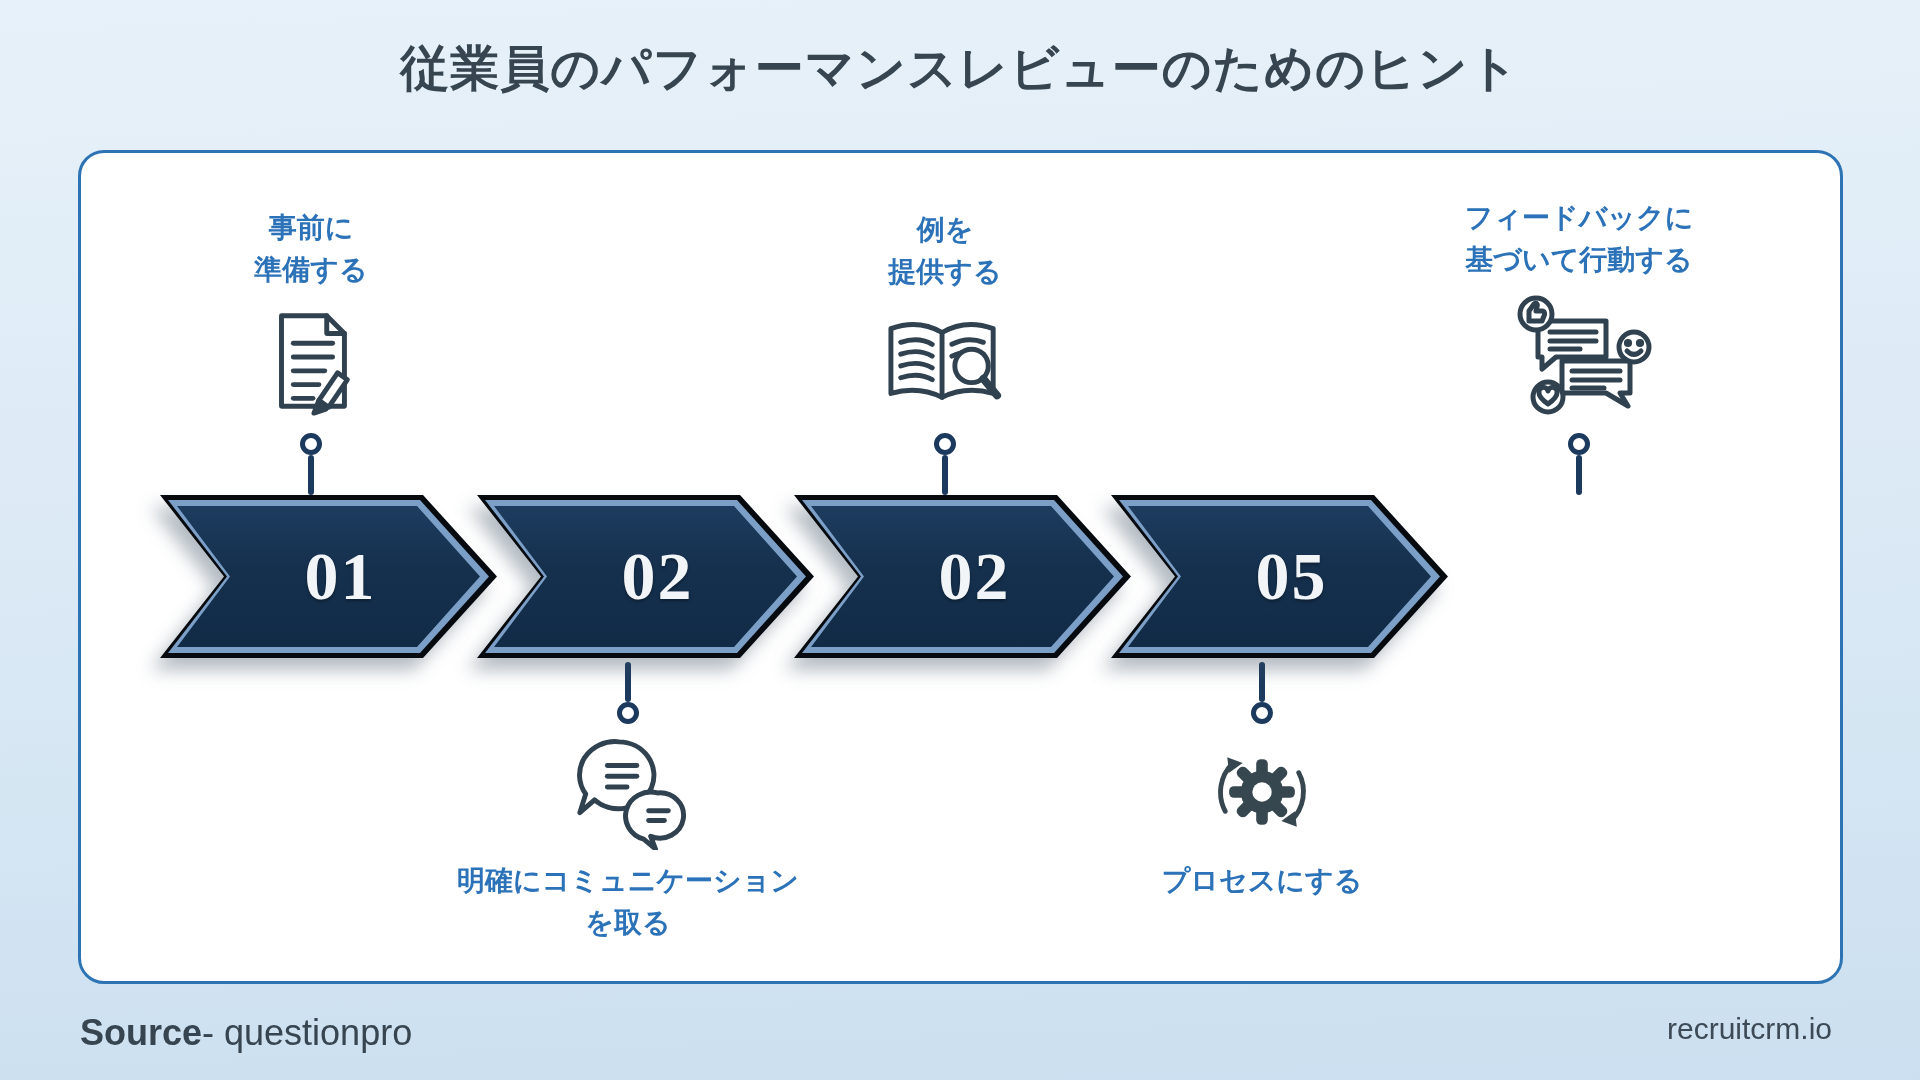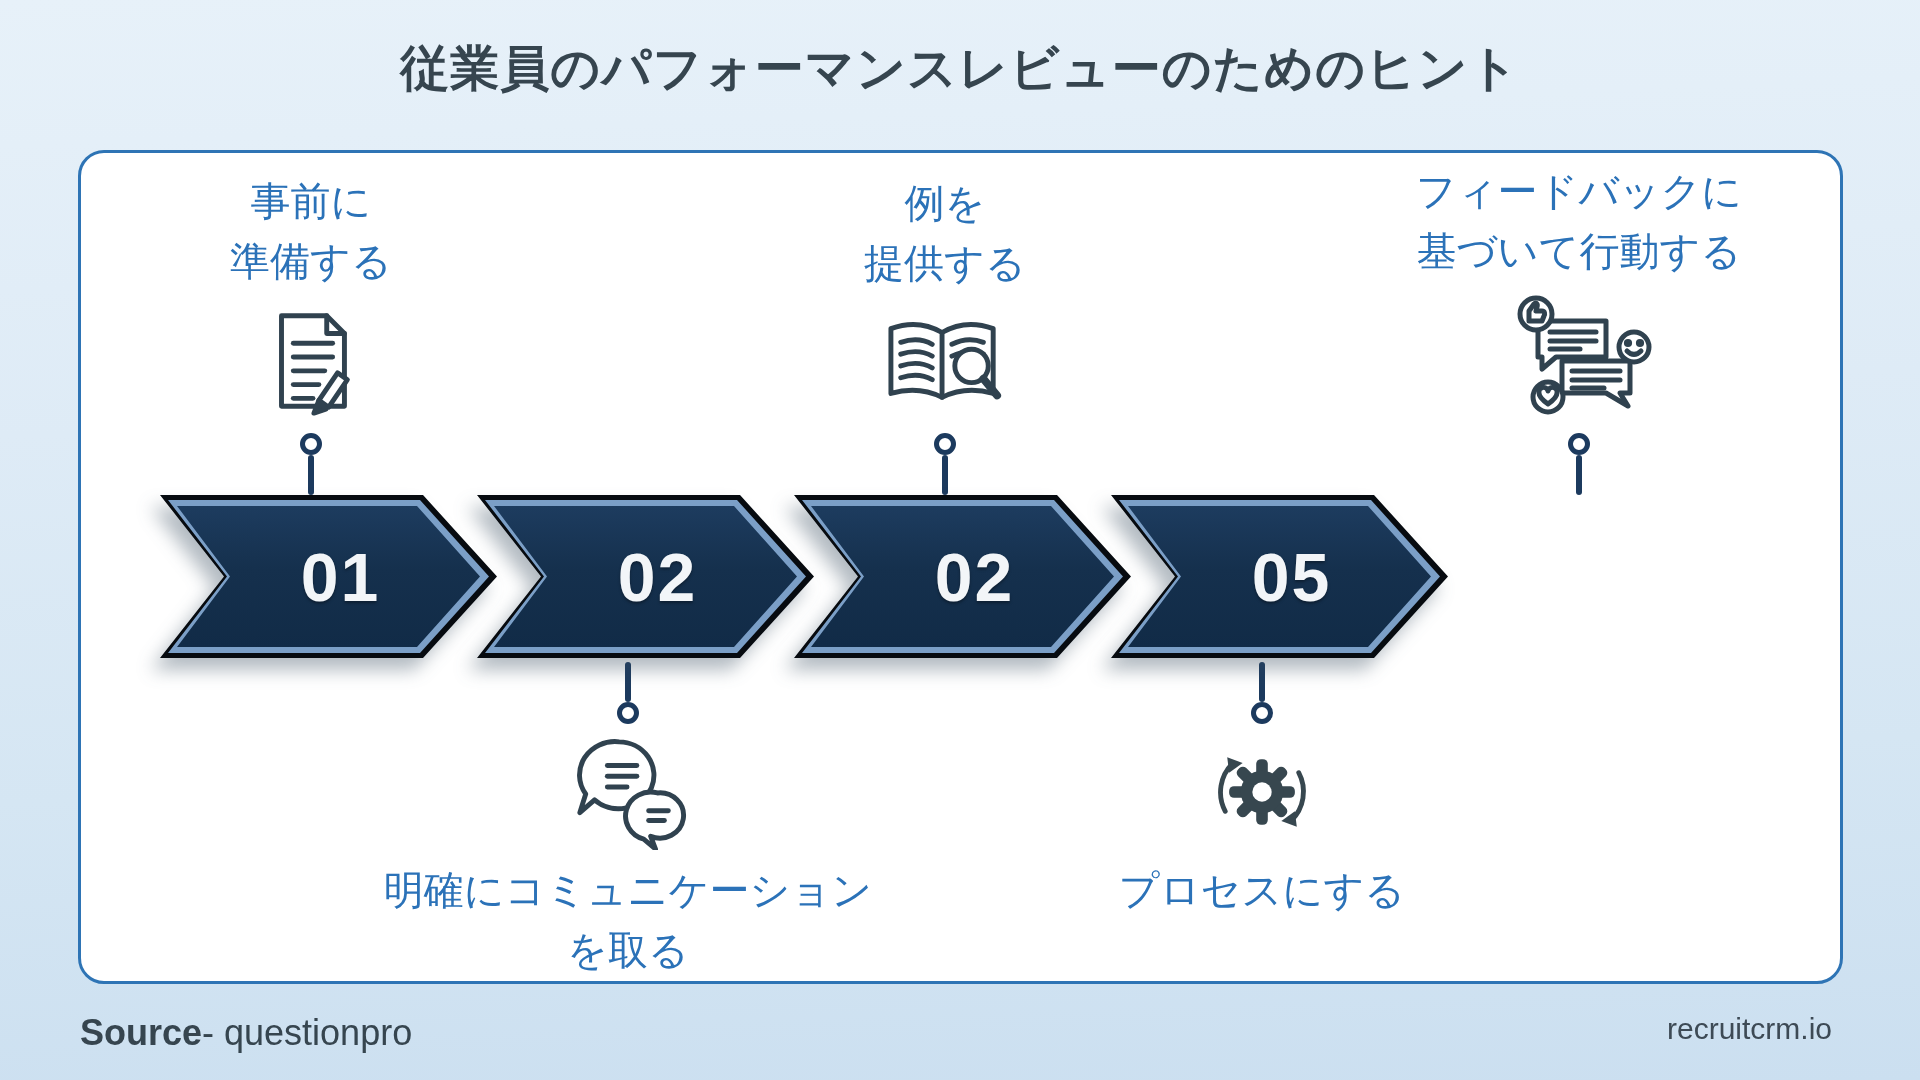--- a/index.html
+++ b/index.html
@@ -11,36 +11,36 @@
   .title{position:absolute;top:36px;left:0;width:100%;text-align:center;
          font-size:49px;font-weight:800;color:#36454f;letter-spacing:1px;}
 
   
   .card{position:absolute;left:78px;top:150px;width:1765px;height:834px;
         background:#ffffff;border:3px solid #2e74b5;border-radius:26px;box-sizing:border-box;}
 
   
   .chevrons{position:absolute;left:160px;top:495px;display:flex;}
   .chev{position:relative;width:337px;height:163px;flex:0 0 auto;
-        filter:drop-shadow(-9px 12px 9px rgba(55,75,95,.38));}
+        filter:drop-shadow(-9px 12px 9px rgba(55,75,95,.38));font-family:Liberation Serif, serif;}
   .chev + .chev{margin-left:-20px;}
   .chev .layer{position:absolute;
         clip-path:polygon(0 0,calc(100% - var(--t)) 0,100% 50%,calc(100% - var(--t)) 100%,0 100%,var(--n) 50%);}
   .c1{inset:0;--t:74px;--n:64px;background:#070b10;}
   .c2{inset:5px 8px;--t:69px;--n:59px;background:#7b9fc7;}
   .c3{inset:11px 17px;--t:63px;--n:53px;background:linear-gradient(180deg,#1d3c5f 0%,#15304d 45%,#112b47 100%);}
   .num{position:absolute;inset:0;display:flex;align-items:center;justify-content:center;
        padding-left:24px;color:#f2f5f8;font-size:68px;font-weight:800;letter-spacing:2px;
        text-shadow:0 2px 3px rgba(0,0,0,.35);}
 
   
   .col{position:absolute;width:460px;display:flex;flex-direction:column;align-items:center;}
   .col.top{top:157px;height:338px;justify-content:flex-end;}
   .col.bottom{top:662px;height:318px;justify-content:flex-start;}
-  .label{text-align:center;color:#2b72b8;font-weight:400;font-size:40px;line-height:1.5;white-space:nowrap;}
+  .label{text-align:center;color:#2b72b8;font-weight:700;font-size:28px;line-height:1.5;white-space:nowrap;}
   .col.top .label{margin-bottom:10px;}
   .col.bottom .label{margin-top:6px;}
   .icon{display:block;}
   .col.top .icon{margin-bottom:8px;}
   .connector{display:flex;flex-direction:column;align-items:center;}
   .dot{width:22px;height:22px;border:5px solid #1c3a5e;border-radius:50%;background:#fff;box-sizing:border-box;}
   .stem{width:6px;height:40px;background:#1c3a5e;border-radius:3px;}
 
   
   .footer-left{position:absolute;left:80px;top:1012px;font-size:36px;color:#36454f;}

